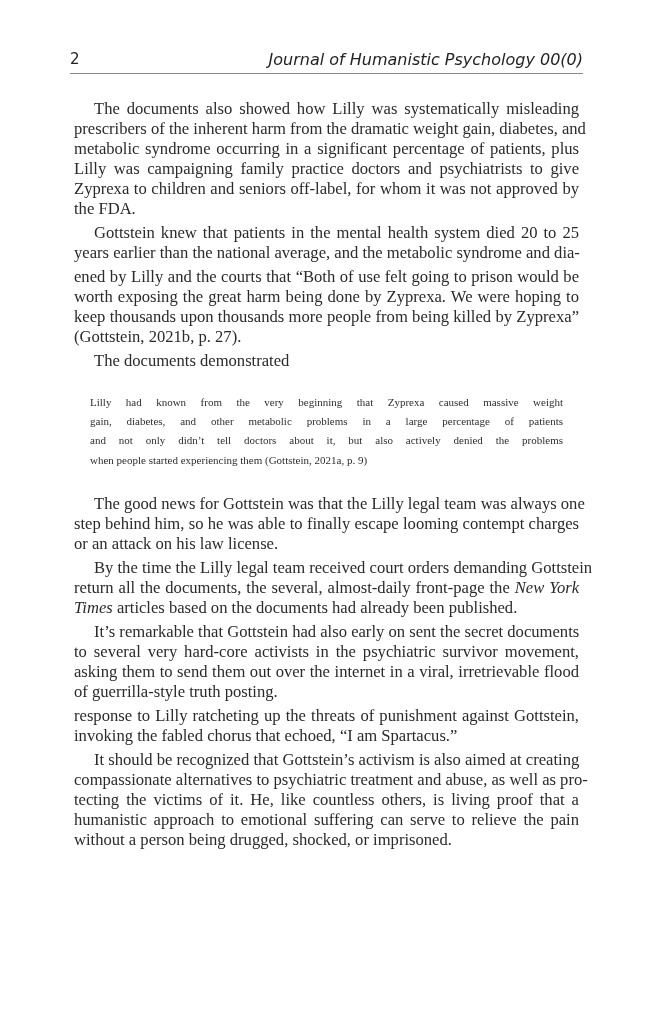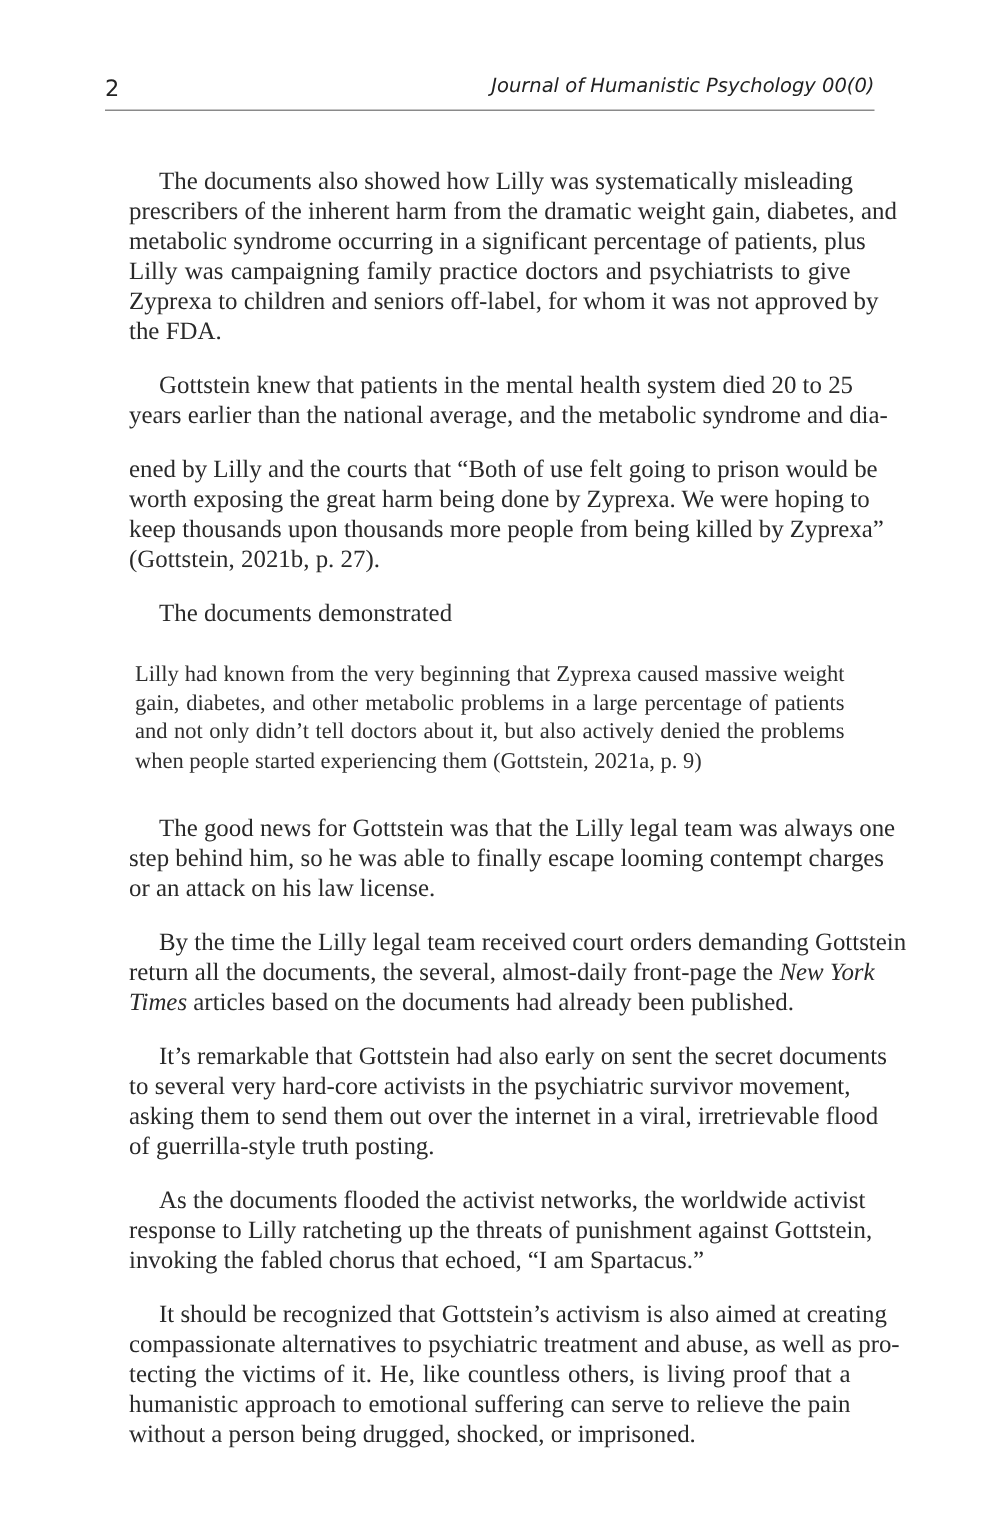--- a/index.html
+++ b/index.html
@@ -1,27 +1,27 @@
 <!DOCTYPE html>
 <html><head>
 <meta charset="utf-8">
 <style>
   html, body { margin: 0; padding: 0; background: #ffffff; }
   body { width: 663px; height: 1024px; position: relative; overflow: hidden; }
   .page { position: absolute; left: 0; top: 0; width: 663px; height: 1024px; background: #fff; }
   .header { position: absolute; left: 70px; top: 50px; width: 513px; height: 20px; }
   .page-num { position: absolute; left: 0; top: 0; font-family: "DejaVu Sans", sans-serif; font-size: 15px; color: #222; }
-  .journal { position: absolute; right: 0; top: 0; font-family: "DejaVu Sans", sans-serif; font-style: italic; font-size: 13px; color: #222; white-space: nowrap; }
+  .journal { position: absolute; right: 0; top: 0; font-family: "DejaVu Sans", sans-serif; font-style: italic; font-size: 16px; color: #222; white-space: nowrap; }
   .rule { position: absolute; left: 70px; top: 73px; width: 513px; height: 1px; background: #8a8a8a; }
   .body { position: absolute; left: 70px; top: 95px; width: 513px; font-family: "Liberation Serif", serif; font-size: 16.6px; color: #2a2a2a; }
   .line { display: block; height: 20px; line-height: 20px; white-space: nowrap; text-align: justify; text-align-last: justify; }
   .line.last { text-align-last: left; }
   .line.indent { padding-left: 20px; }
-  .para { margin: 16px; }
-  .quote { margin: 22px 20px 24px 20px; font-size: 15px; color: #2e2e2e; }
+  .para { margin: 4px; }
+  .quote { margin: 22px 20px 24px 20px; font-size: 11px; color: #2e2e2e; }
   .quote .line { height: 19.2px; line-height: 19.2px; }
   em { font-style: italic; }
 </style>
 </head>
 <body>
 
 <div class="page">
 
   <div class="header">
     <span class="page-num">2</span>
@@ -76,21 +76,20 @@
     </p>
 
     <p class="para">
       <span class="line indent">It’s remarkable that Gottstein had also early on sent the secret documents</span>
       <span class="line">to several very hard-core activists in the psychiatric survivor movement,</span>
       <span class="line">asking them to send them out over the internet in a viral, irretrievable flood</span>
       <span class="line last">of guerrilla-style truth posting.</span>
     </p>
 
     <p class="para">
-      <span class="line indent">As the documents flooded the activist networks, the worldwide activist</span>
       <span class="line">response to Lilly ratcheting up the threats of punishment against Gottstein,</span>
       <span class="line last">invoking the fabled chorus that echoed, “I am Spartacus.”</span>
     </p>
 
     <p class="para">
       <span class="line indent">It should be recognized that Gottstein’s activism is also aimed at creating</span>
       <span class="line">compassionate alternatives to psychiatric treatment and abuse, as well as pro-</span>
       <span class="line">tecting the victims of it. He, like countless others, is living proof that a</span>
       <span class="line">humanistic approach to emotional suffering can serve to relieve the pain</span>
       <span class="line last">without a person being drugged, shocked, or imprisoned.</span>

